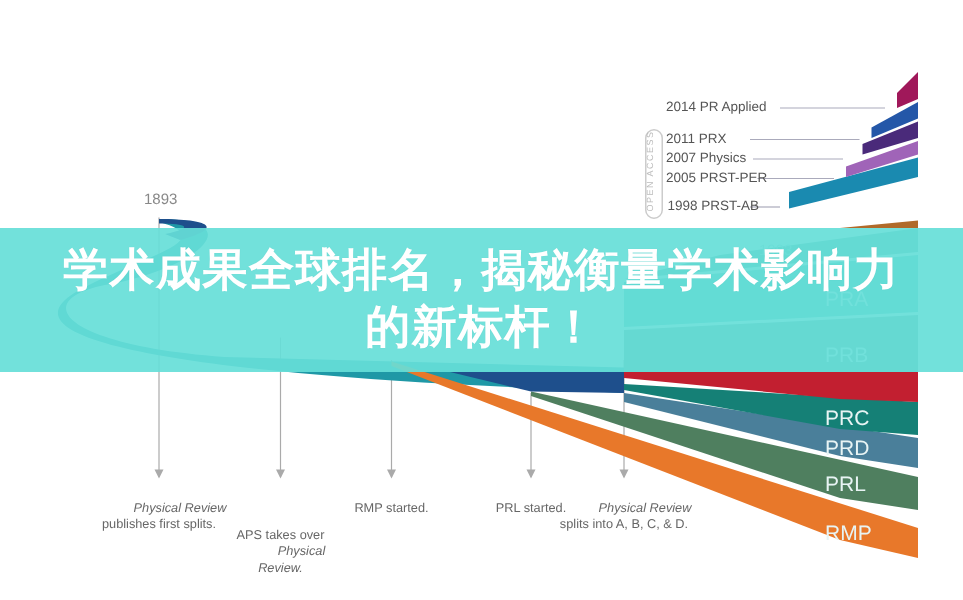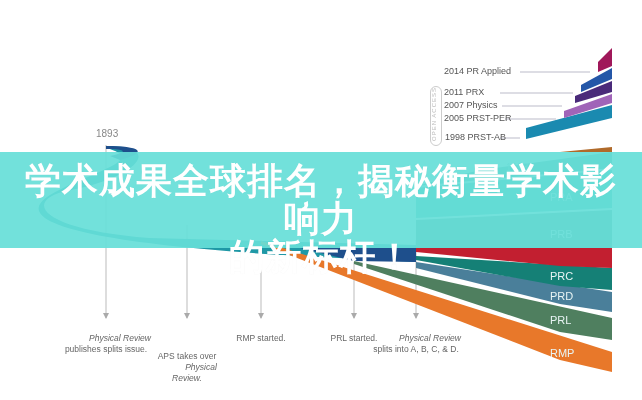--- a/index.html
+++ b/index.html
@@ -3,26 +3,26 @@
   <meta charset="utf-8">
   <style>
     html, body { margin:0; padding:0; }
     body { width:642px; height:400px; background:#ffffff; position:relative; overflow:hidden;
            font-family:"Liberation Sans", "DejaVu Sans", sans-serif; }
     #stage { position:absolute; left:0; top:0; width:642px; height:400px; }
     .lbl { position:absolute; font-size:9px; color:#555; white-space:nowrap; }
     .yr { position:absolute; font-size:10px; color:#888; }
     .caption { position:absolute; font-size:8.5px; color:#666; text-align:center; line-height:11px; width:90px; }
     .caption i { font-style:italic;margin-left:28px; }
-    .stripe-lbl { position:absolute; font-size:11px; color:#e8f4f4; }
+    .stripe-lbl { position:absolute; font-size:14px; color:#e8f4f4; }
     .oa { position:absolute; left:430px; top:86px; width:10px; height:58px; border:1px solid #ccc; border-radius:6px; }
     .oa span { position:absolute; left:-24px; top:24px; transform:rotate(-90deg); font-size:6px; color:#bbb; letter-spacing:1px; white-space:nowrap; }
     #banner { position:absolute; left:0; top:152px; width:642px; height:96px; background:rgba(102,222,216,0.92); }
     #banner-title { position:absolute; left:20px; right:20px; top:162px; text-align:center; color:#fff;
-      font-family:"DejaVu Sans", sans-serif; font-weight:bold; font-size:36px; line-height:38px; letter-spacing:1px;
+      font-family:"DejaVu Sans", sans-serif; font-weight:bold; font-size:30px; line-height:38px; letter-spacing:1px;
       text-shadow:0 0 1px rgba(0,0,0,0.05); }
   </style>
 </head>
 <body>
 
 <div id="stage">
   <svg width="642" height="400" viewBox="0 0 642 400" style="position:absolute;left:0;top:0">
 
     <g stroke="#aaa" stroke-width="0.8">
       <line x1="106" y1="145" x2="106" y2="318"></line>
@@ -89,21 +89,21 @@
   <div class="lbl" style="left:445px;top:132px">1998 PRST-AB</div>
 
   <div class="stripe-lbl" style="left:550px;top:191px">PRA</div>
   <div class="stripe-lbl" style="left:550px;top:228px">PRB</div>
   <div class="stripe-lbl" style="left:550px;top:270px">PRC</div>
   <div class="stripe-lbl" style="left:550px;top:290px">PRD</div>
   <div class="stripe-lbl" style="left:550px;top:314px">PRL</div>
   <div class="stripe-lbl" style="left:550px;top:347px">RMP</div>
 
   <div class="caption" style="left:61px;top:333px">
-    <i>Physical Review</i><br><span>publishes splits issue.</span>
+    <i>Physical Review</i><br><span>publishes first splits.</span>
   </div>
   <div class="caption" style="left:142px;top:351px">
     <span>APS takes over</span><br><i>Physical Review.</i>
   </div>
   <div class="caption" style="left:216px;top:333px">
     <span>RMP started.</span>
   </div>
   <div class="caption" style="left:309px;top:333px">
     <span>PRL started.</span>
   </div>

